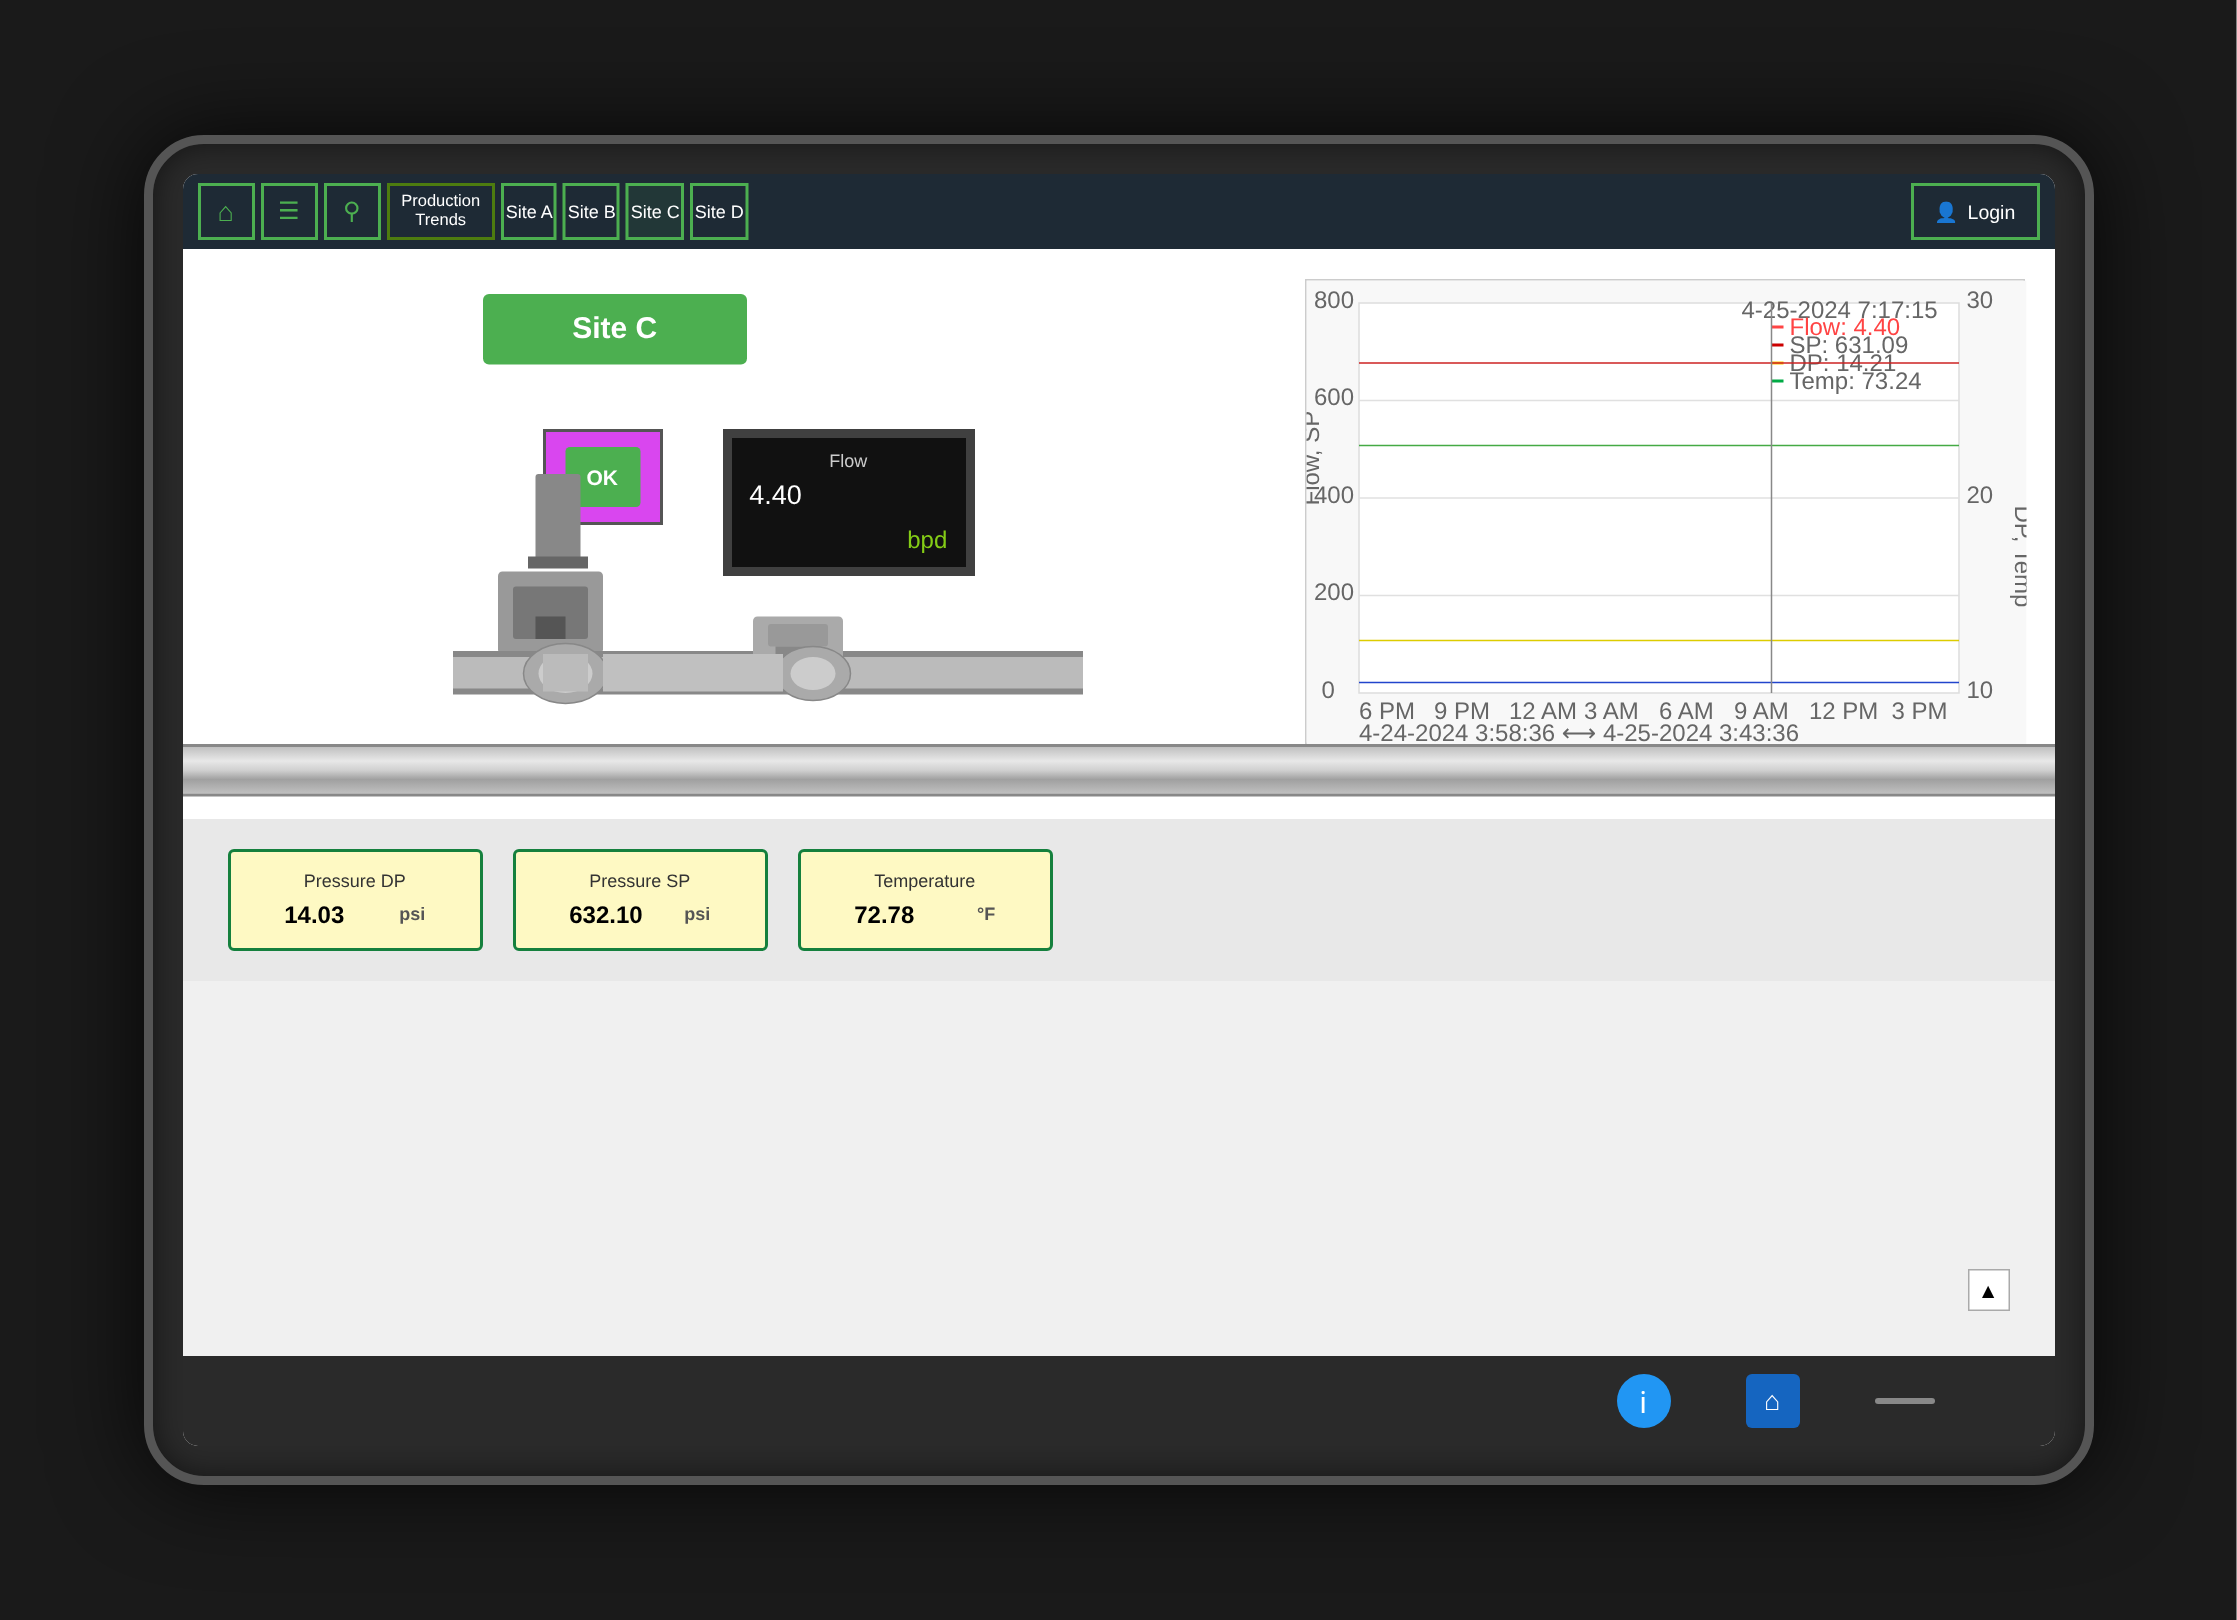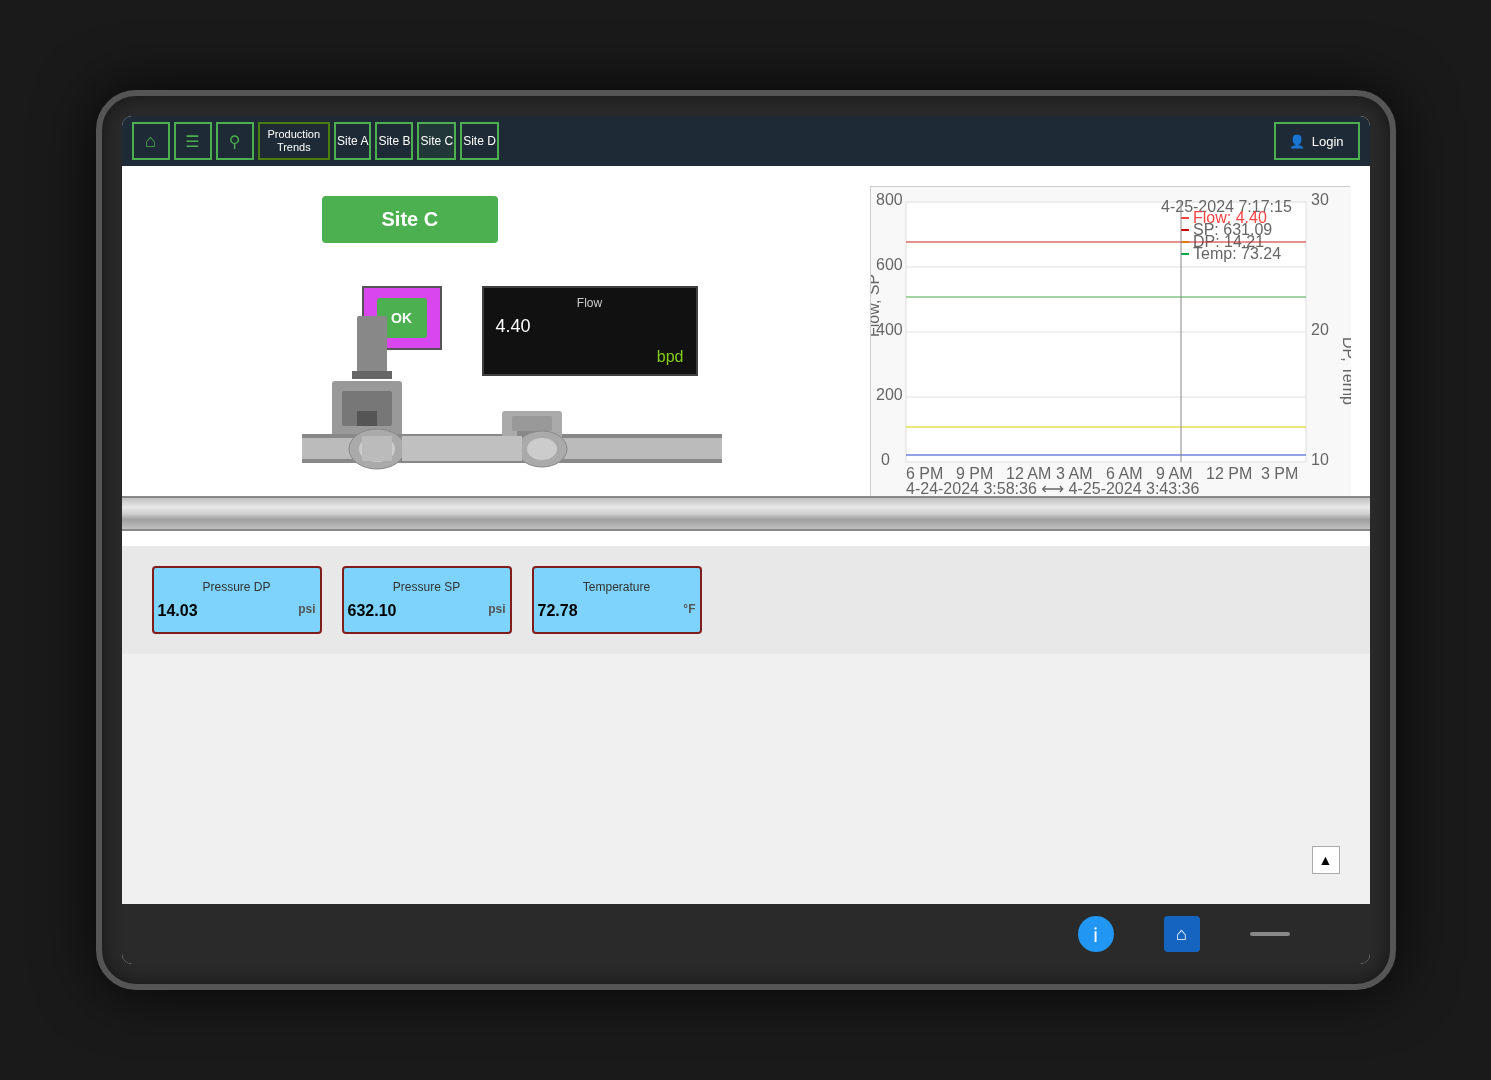--- a/index.html
+++ b/index.html
@@ -173,23 +173,23 @@
       border: none;
       cursor: pointer;
       border-radius: 3px;
     }
 
     
     .flow-display {
       position: absolute;
       top: 120px;
       left: 360px;
-      width: 216px;
+      width: 168px;
       background: #111;
-      border: 2px solid #404040;
+      border: 6px solid #404040;
       color: #fff;
       padding: 8px 12px;
     }
 
     .flow-label {
       font-size: 12px;
       color: #ccc;
       text-align: center;
       margin-bottom: 6px;
     }
@@ -232,24 +232,24 @@
       background: #e8e8e8;
       padding: 20px 30px;
       display: flex;
       gap: 20px;
       justify-content: flex-start;
       align-items: center;
       flex: 1;
     }
 
     .sensor-card {
-      background: #7dd3fc;
-      border: 2px solid #7f1d1d;
+      background: #fef9c3;
+      border: 2px solid #15803d;
       border-radius: 4px;
-      padding: 12px 4px;
+      padding: 12px 36px;
       min-width: 170px;
       color: #000;
     }
 
     .sensor-title {
       font-size: 12px;
       color: #333;
       margin-bottom: 8px;
       text-align: center;
     }

